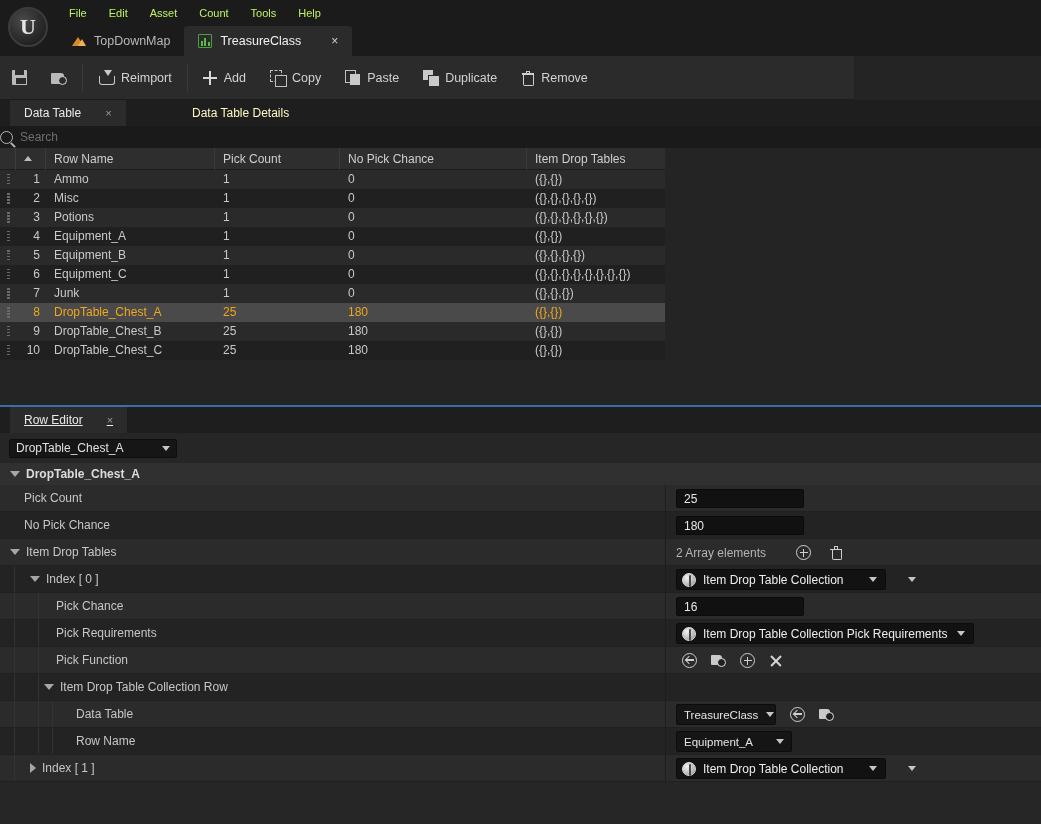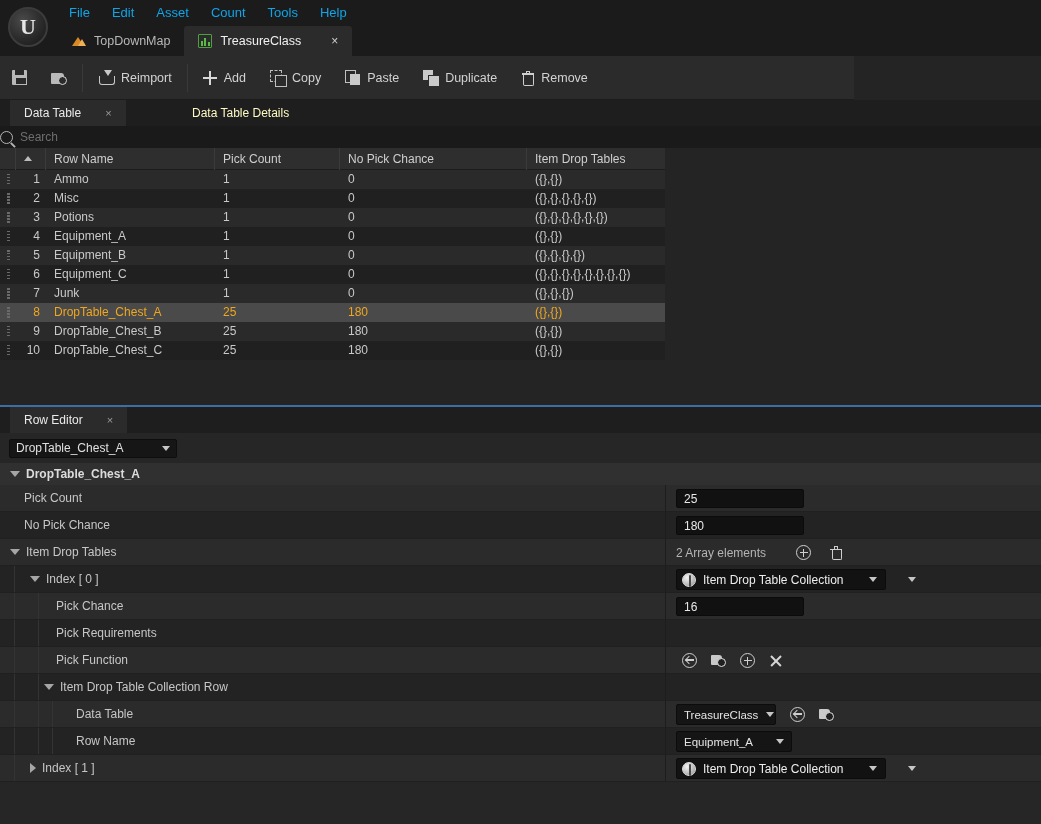--- a/index.html
+++ b/index.html
@@ -25,21 +25,21 @@
     border:2px solid #3c3c3c;
     display:flex; align-items:center; justify-content:center;
     font-family:"Liberation Serif", serif;
     font-size:22px; color:#e6e6e6; font-weight:bold;
   }
   #menubar{
     position:absolute; left:58px; top:0; height:26px;
     display:flex; align-items:center;
   }
   .menu-item{
-    padding:4px 11px; font-size:13px; color:#0ea5e9; cursor:default;
+    padding:4px 11px; font-size:11px; color:#bef264; cursor:default;
     line-height:18px;
   }
 
   #tabstrip{
     position:absolute; left:58px; top:26px; height:30px;
     display:flex; align-items:flex-end;
   }
   .doctab{
     height:30px; display:flex; align-items:center; gap:8px;
     padding:0 14px 0 14px; font-size:12.5px; color:#b8b8b8;
@@ -470,21 +470,21 @@
           <div class="gc " style="width: 187px;">180</div>
           <div class="gc " style="width: 138px;">({},{})</div>
         </div>
       </div>
   </div>
 </div>
 
 <div id="rowedit">
 
   <div id="re-tabrow">
-    <div class="paneltab active" style="left:10px;">
+    <div class="paneltab active" style="left:10px;text-decoration:underline;">
       <span>Row Editor</span>
       <span class="ptclose">×</span>
     </div>
   </div>
 
   <div id="re-combobar">
     <div class="combo" style="width:168px;justify-content:space-between;">
       <span class="cv">DropTable_Chest_A</span>
       <span class="chev"></span>
     </div>
@@ -551,20 +551,27 @@
       <span class="pvalue">
         <span class="numfield">16</span>
       </span>
     </div>
 
     <div class="prow b">
       <span class="guide" style="left:14px;"></span>
       <span class="guide" style="left:38px;"></span>
       <span class="plabel" style="margin-left:56px;">Pick Requirements</span>
       <span class="vsplit"></span>
+      <span class="pvalue">
+        <span class="objcombo">
+          <span class="objball"></span>
+          <span>Item Drop Table Collection Pick Requirements</span>
+          <span class="chev" style="margin-left:2px;"></span>
+        </span>
+      </span>
     </div>
 
     <div class="prow a">
       <span class="guide" style="left:14px;"></span>
       <span class="guide" style="left:38px;"></span>
       <span class="plabel" style="margin-left:56px;">Pick Function</span>
       <span class="vsplit"></span>
       <span class="pvalue">
         <span class="sicon ic-browseasset" style="margin-left:6px;"></span>
         <span class="sicon ic-folderfind" style="margin-left:6px;"></span>

